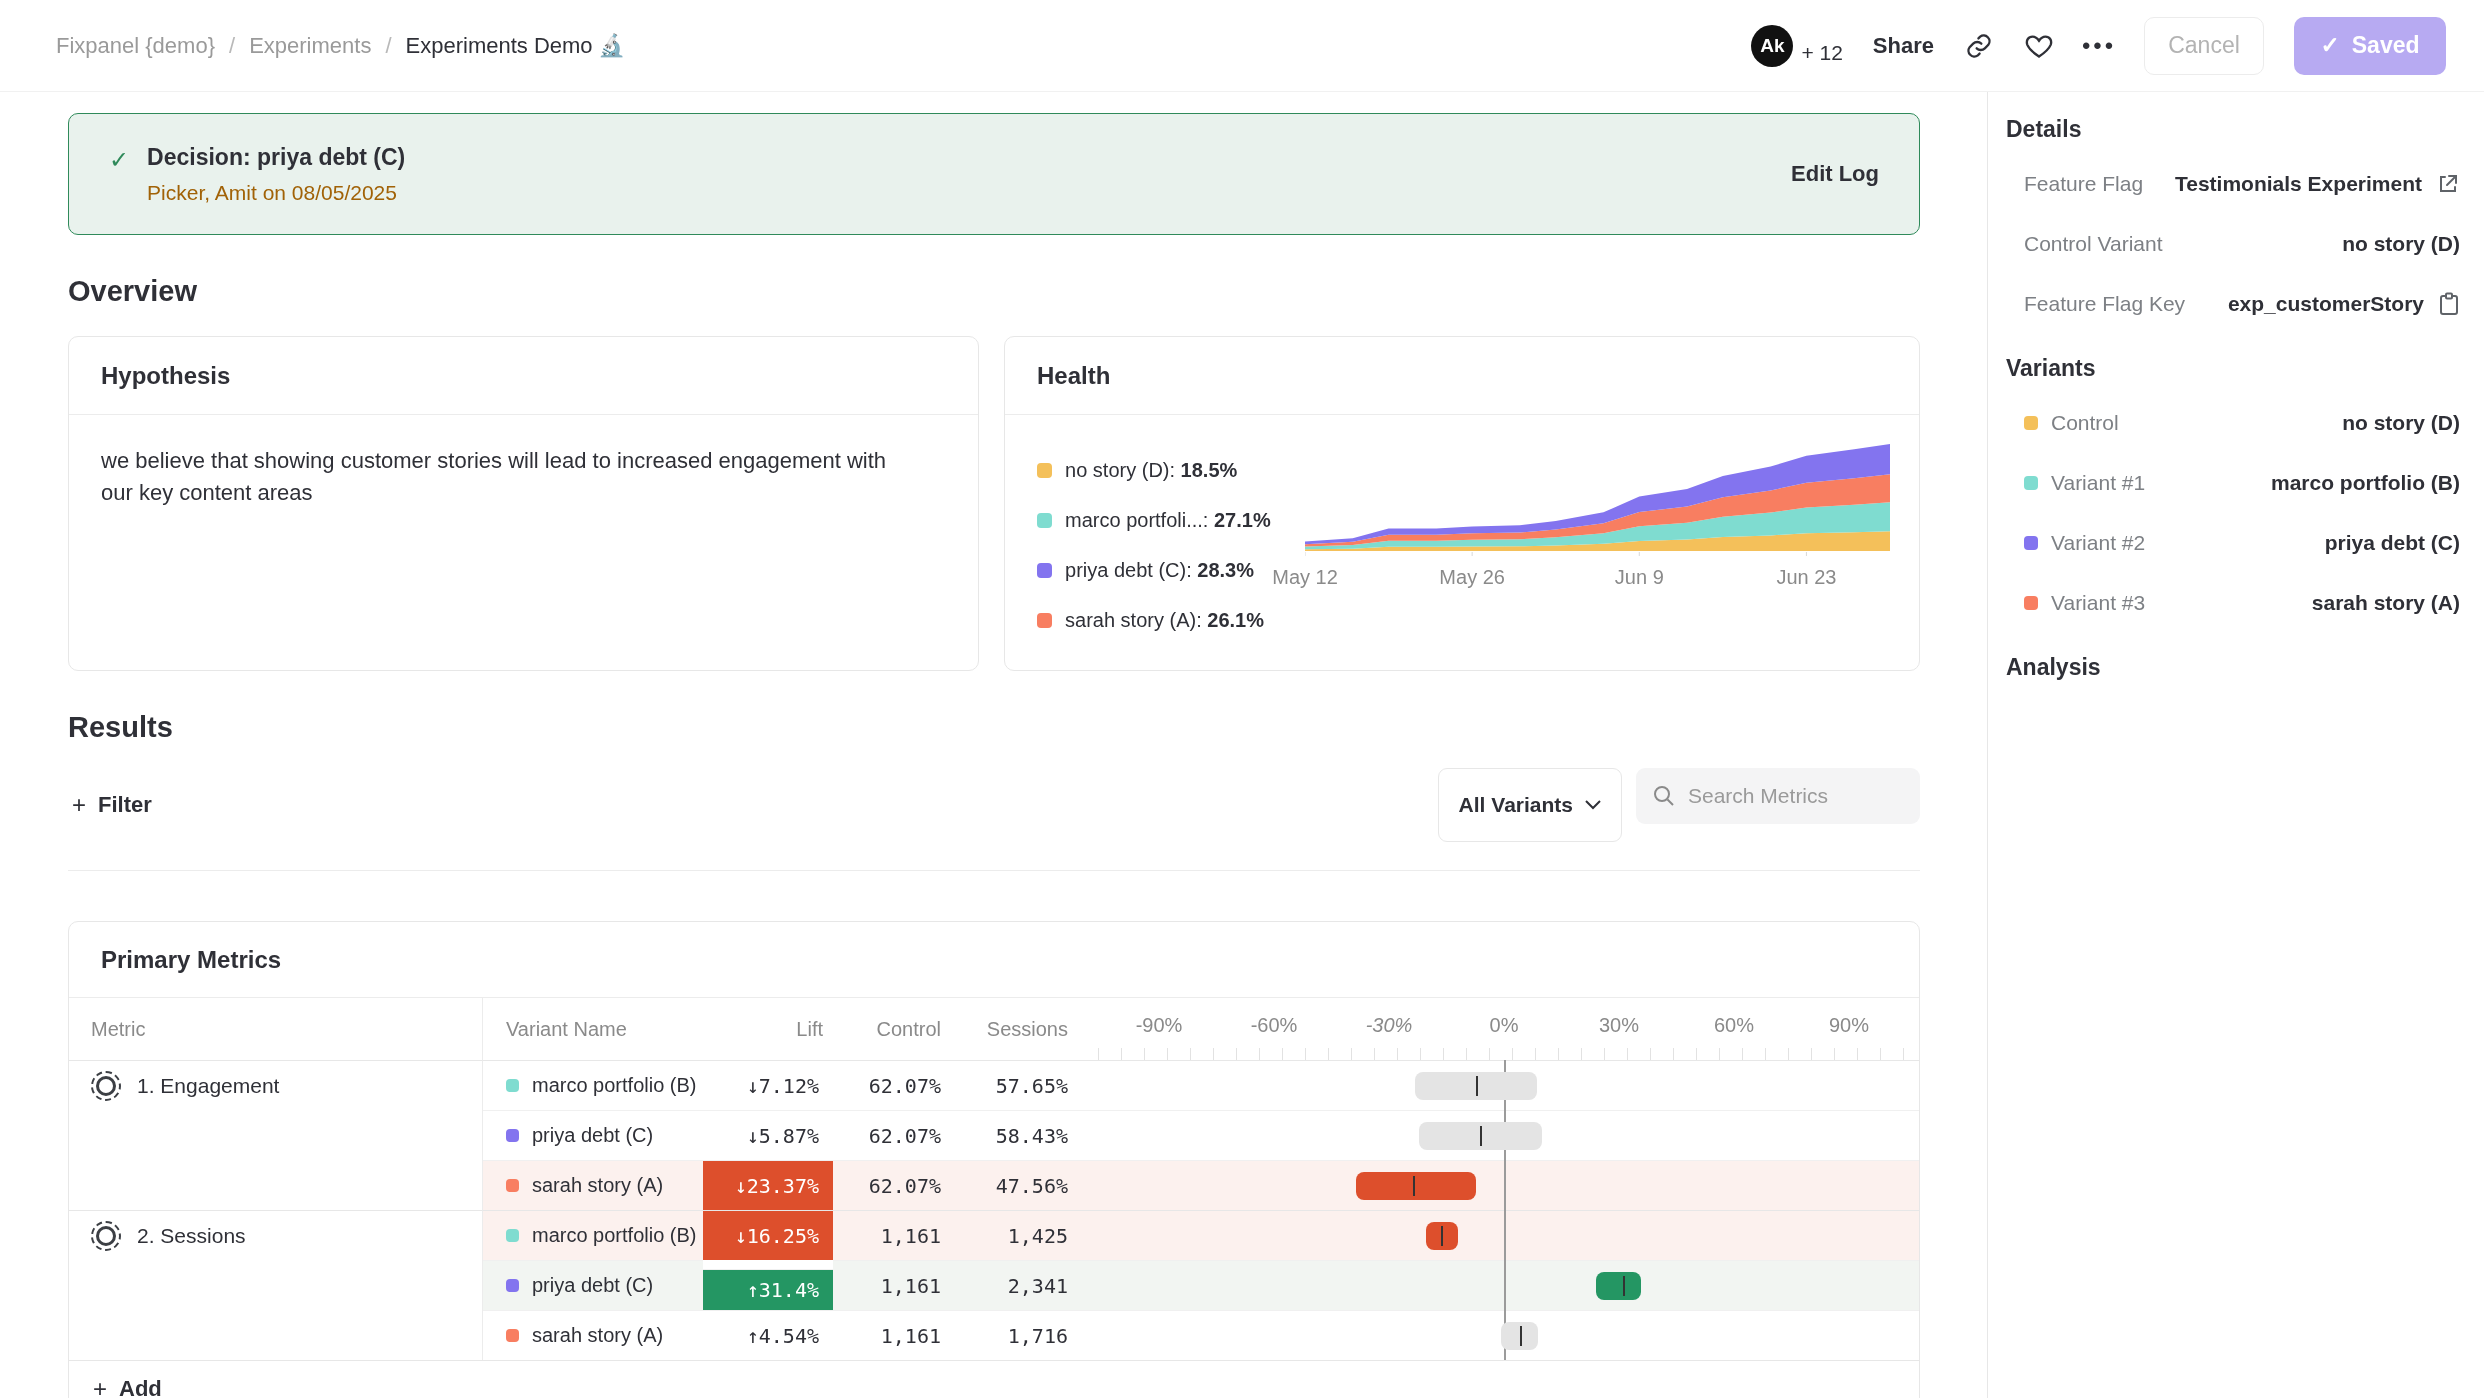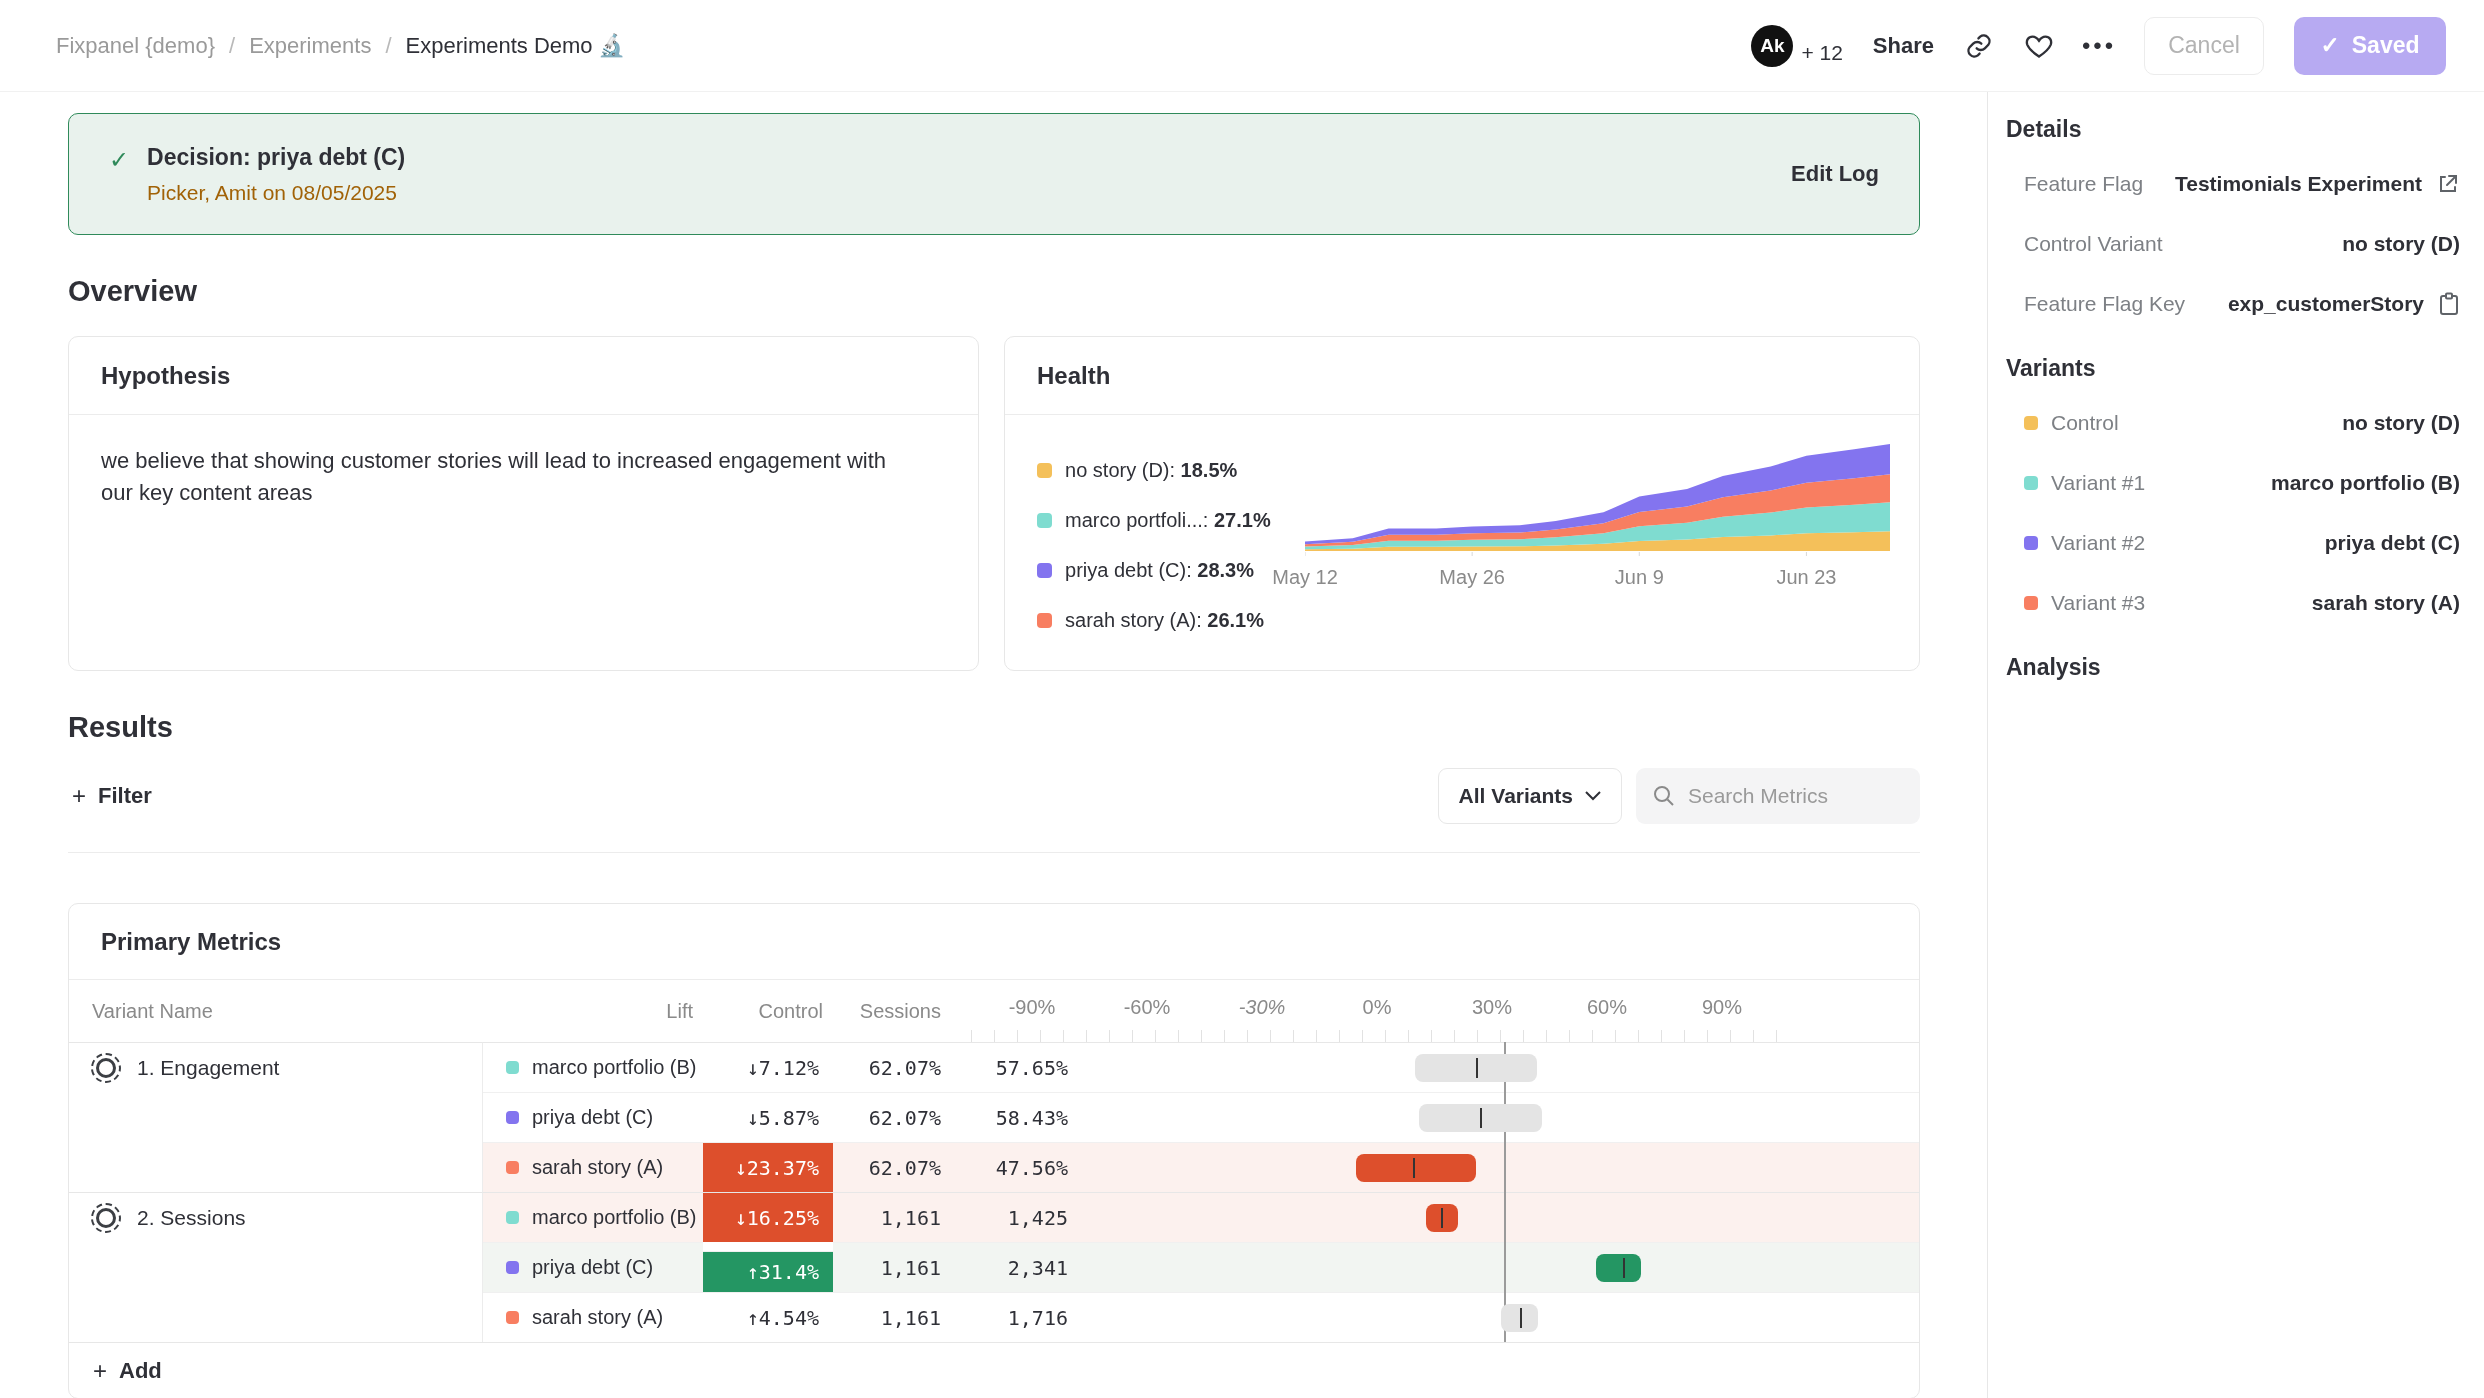--- a/index.html
+++ b/index.html
@@ -50,21 +50,21 @@
   .legend-val { font-weight:bold; }
   .chart-wrap { position:relative; width:600px; }
   .chart-xlabels { position:relative; height:30px; font-size:20px; color:#8a8a8a; }
   .chart-xlabels span { position:absolute; transform:translateX(-50%); top:6px; }
 
   .filter-row { display:flex; align-items:center; justify-content:space-between; margin-top:24px;
     padding-bottom:28px; border-bottom:1px solid #ececec; }
   .filter-btn { display:flex; align-items:center; gap:12px; font-size:22px; font-weight:600; cursor:pointer; padding-left:4px; }
   .plus-glyph { font-size:24px; font-weight:400; }
   .filter-right { display:flex; gap:14px; }
-  .dd-btn { height:56px; border:1px solid #e7e7e7; border-radius:9px; background:#fff; display:flex;
+  .dd-btn { height:74px; border:1px solid #e7e7e7; border-radius:9px; background:#fff; display:flex;
     align-items:center; gap:12px; padding:0 20px; font-size:21px; font-weight:600; cursor:pointer; }
   .search-box { width:284px; height:56px; background:#f4f4f5; border-radius:9px; display:flex;
     align-items:center; gap:12px; padding:0 16px; }
   .search-box input { border:none; outline:none; background:transparent; font-size:21px; width:210px;
     font-family:"Liberation Sans", sans-serif; color:#2f3037; }
   .search-box input::placeholder { color:#9a9a9a; }
 
   .metrics-card { margin-top:50px; border:1px solid #e7e7e7; border-radius:10px; overflow:hidden; }
   .metrics-head { height:76px; display:flex; align-items:center; padding:0 32px; border-bottom:1px solid #ececec; }
   .t-grid { display:grid; grid-template-columns:414px 220px 130px 118px 127px 843px; }
@@ -237,20 +237,21 @@
           <input type="text" placeholder="Search Metrics" style="">
         </div>
       </div>
     </div>
 
     <div class="metrics-card">
       <div class="metrics-head">
           <span class="card-title">Primary Metrics</span>
         </div>
       <div class="t-grid t-headrow">
+        <div class="cell cell-metric">Metric</div>
         <div class="cell cell-variant">Variant Name</div>
         <div class="cell cell-num">Lift</div>
         <div class="cell cell-num">Control</div>
         <div class="cell cell-num">Sessions</div>
         <div class="cell axis-head" id="axis-head">
             <span style="left: 81.003px;">-90%</span>
             <span style="left: 196.002px;">-60%</span>
             <span style="left: 311.001px; font-style: italic;">-30%</span>
             <span style="left: 426px;">0%</span>
             <span style="left: 540.999px;">30%</span>

